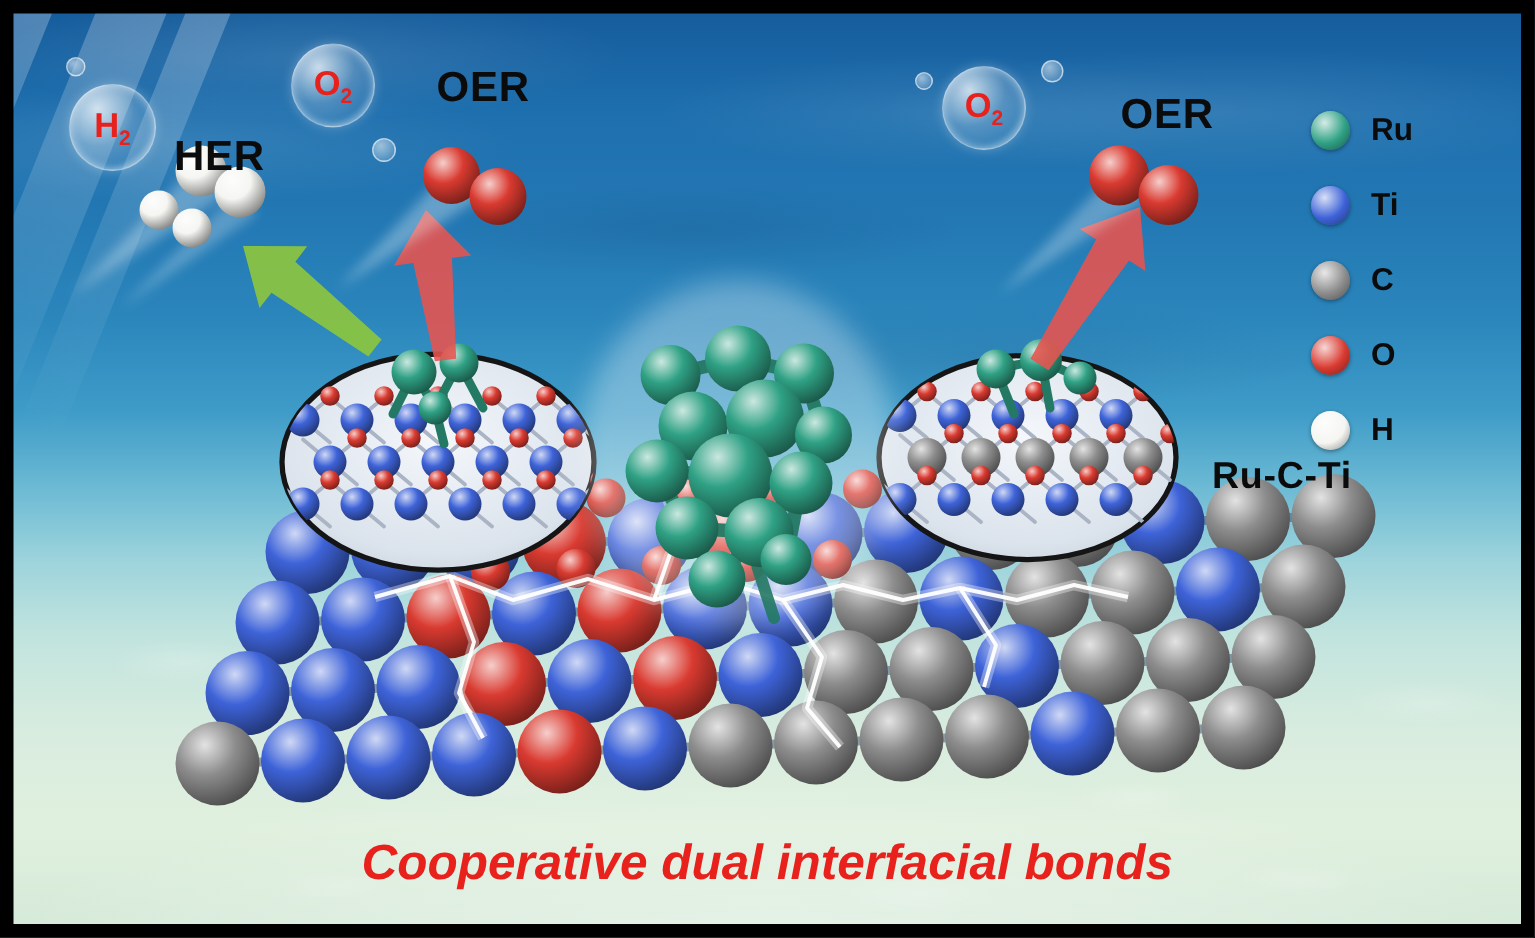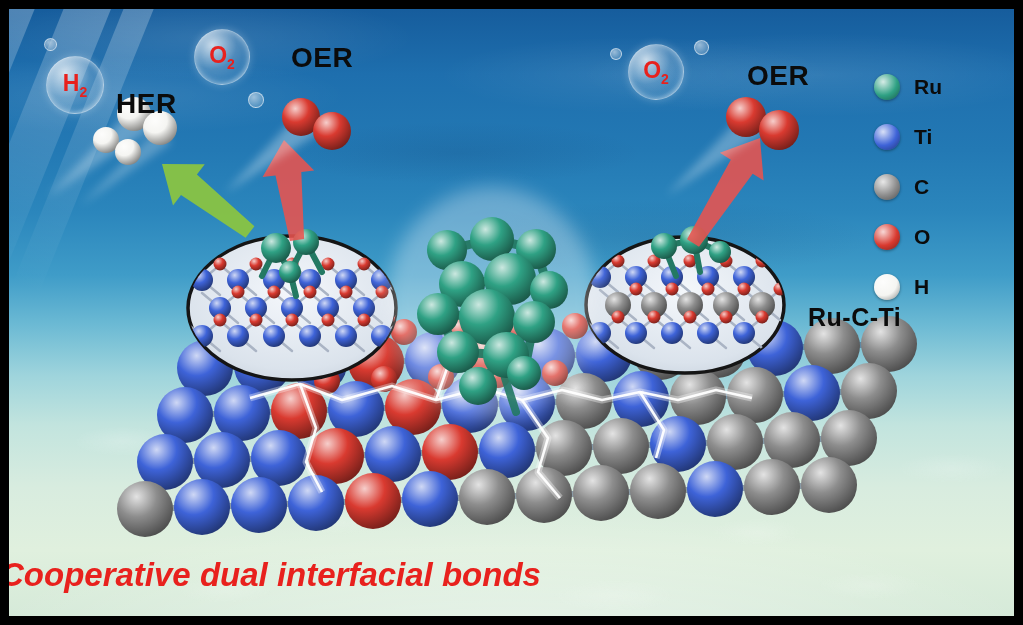--- a/index.html
+++ b/index.html
@@ -38,21 +38,21 @@
   .ray2 { left:136px; top:-22px; width:28px; height:330px; }
   .ray3 { left:14px;  top:-4px;  width:24px; height:260px; }
   #art { position:absolute; inset:0; z-index:5; }
   .lbl { position:absolute; font-weight:bold; color:#0b0b0b; z-index:20; letter-spacing:.5px; }
   .her   { left:116px; top:72px;  font-size:28px;margin-top:16px; }
   .oer-l { left:291px; top:42px;  font-size:28px; }
   .oer-r { left:747px; top:60px;  font-size:28px; }
   .bond  { font-size:25px; }
   .bond-l{ left:36px;  top:296px; }
   .bond-r{ left:788px; top:303px;margin-left:20px; }
-  .caption { position:absolute; left:0; right:0; top:556px; z-index:20;
+  .caption { position:absolute; left:0; right:0; top:556px; text-align:center; z-index:20;
     font-size:33px; font-style:italic; font-weight:bold; color:#e8211d; }
   .bubble { position:absolute; border-radius:50%; z-index:20; display:flex; align-items:center; justify-content:center;
     background:radial-gradient(circle at 32% 28%, rgba(255,255,255,.75), rgba(255,255,255,.18) 45%, rgba(205,228,245,.10) 70%, rgba(255,255,255,.30) 100%);
     box-shadow: inset 0 0 6px rgba(255,255,255,.55), 0 0 8px rgba(255,255,255,.25);
     border:1px solid rgba(255,255,255,.45); }
   .gas { font-weight:bold; font-size:23px; color:#e8211d; }
   .gas sub { font-size:14px; }
   .mini-bubble { position:absolute; border-radius:50%; z-index:18; pointer-events:none;
     border:1px solid rgba(255,255,255,.55);
     background:radial-gradient(circle at 35% 30%, rgba(255,255,255,.55), rgba(255,255,255,.08)); }

